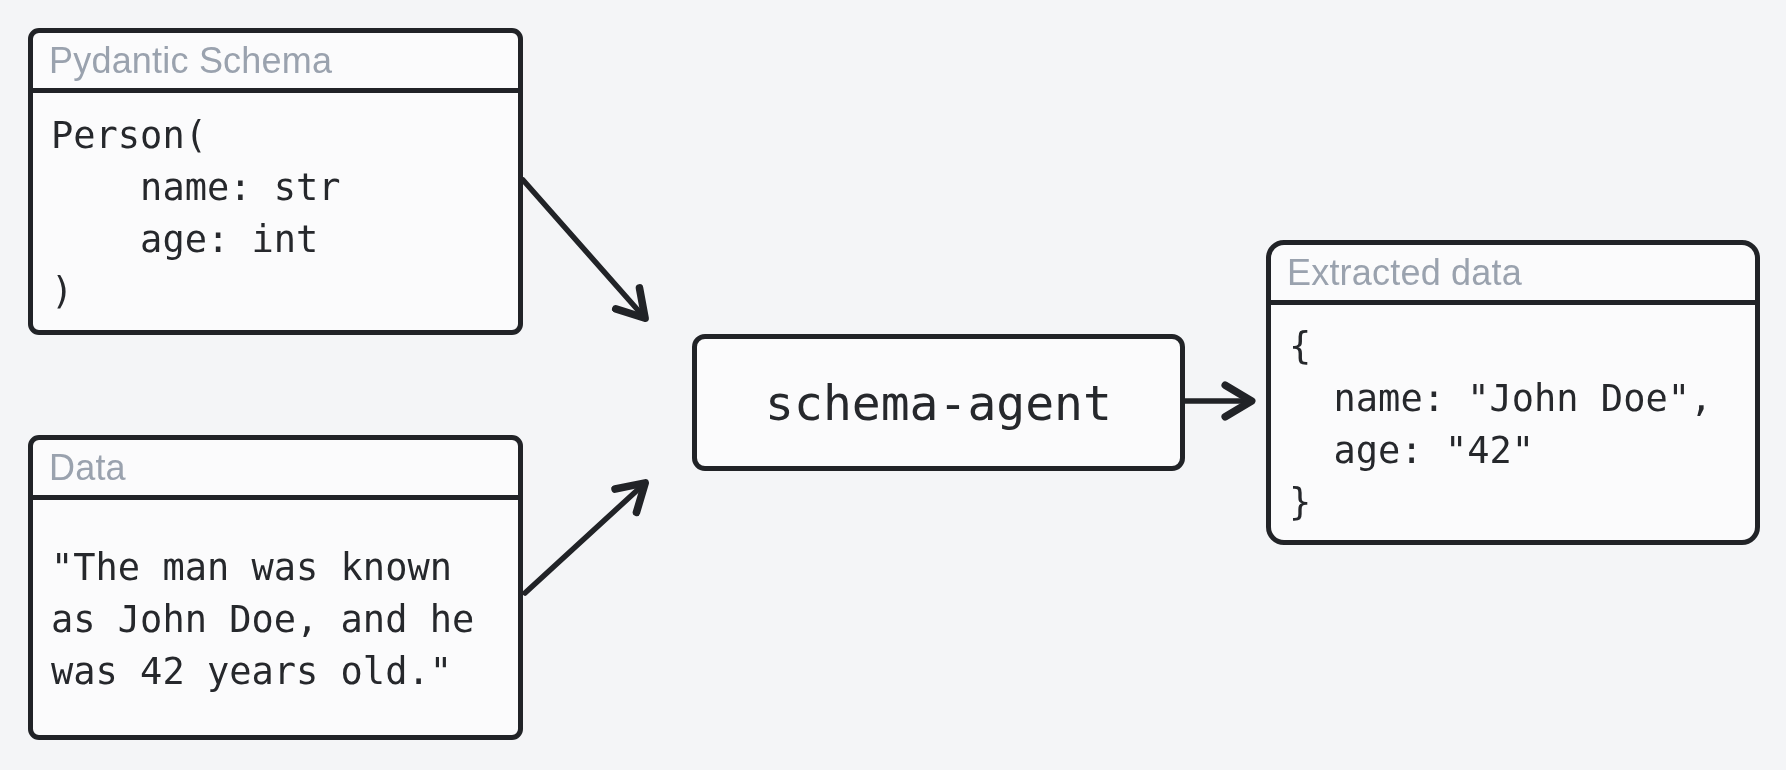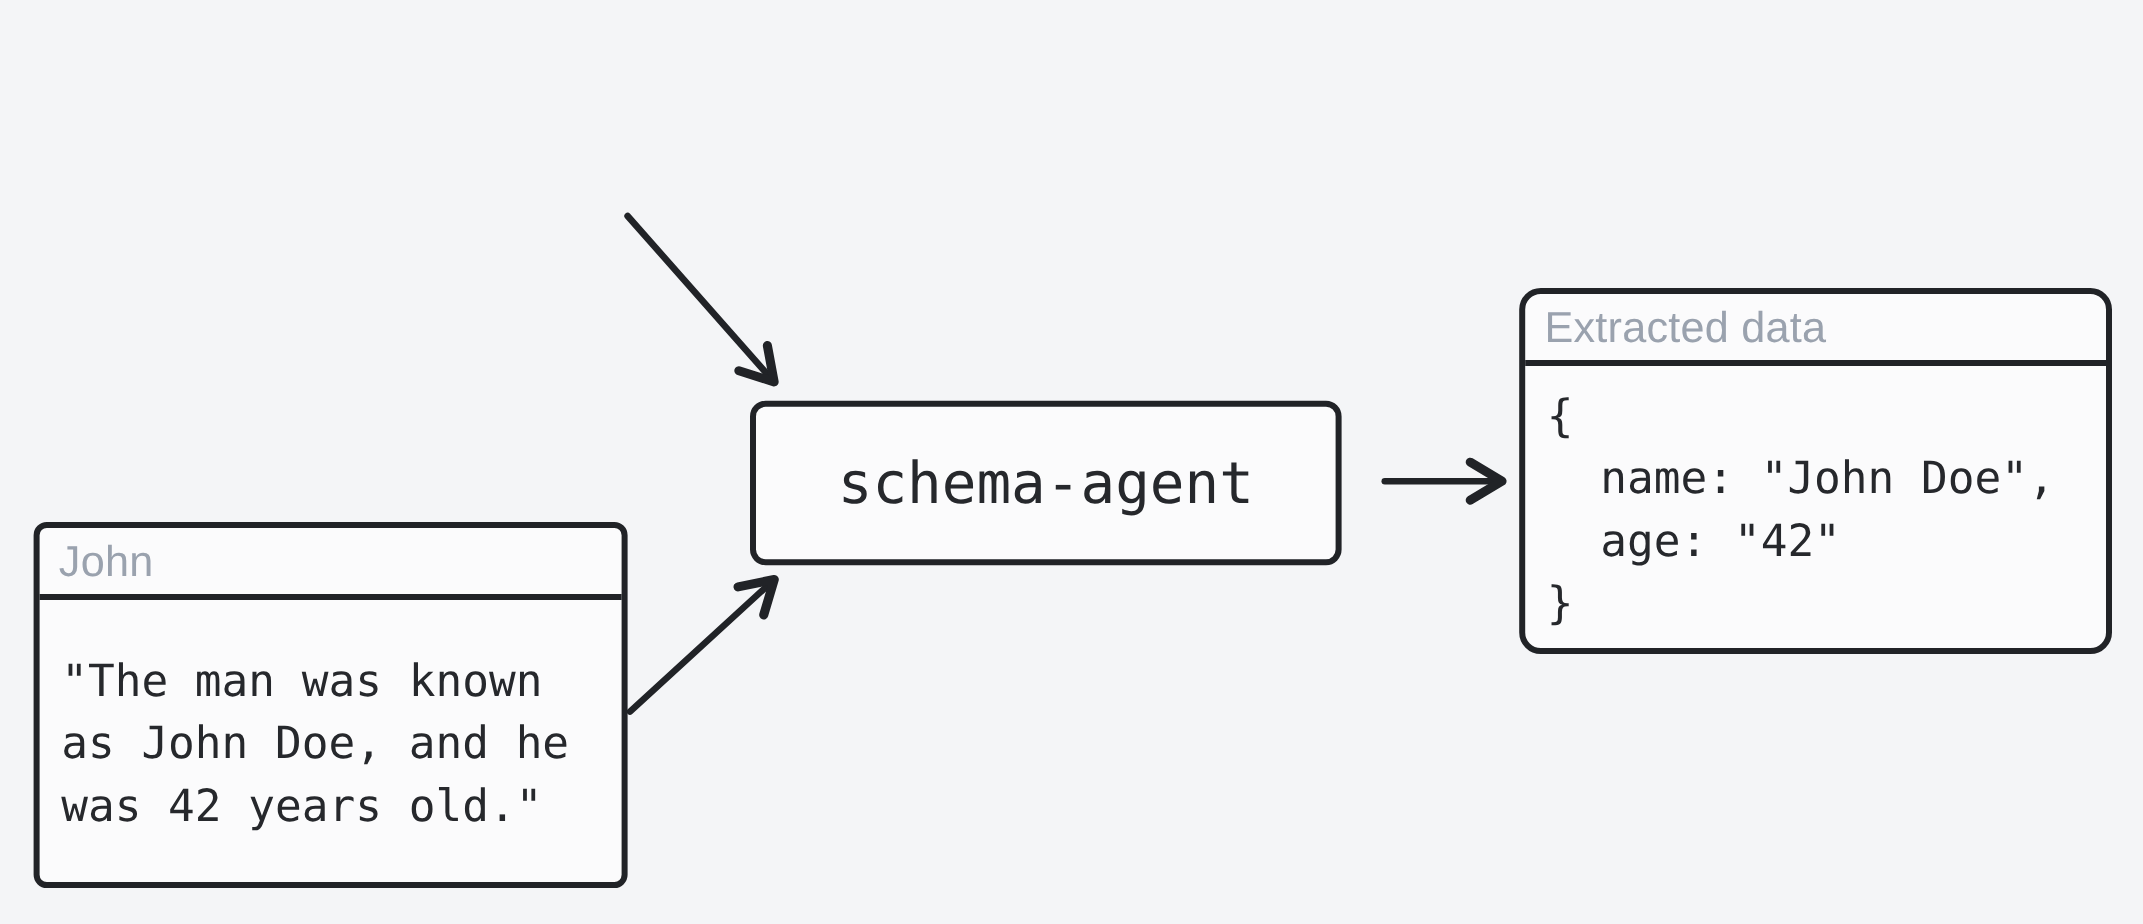--- a/index.html
+++ b/index.html
@@ -59,21 +59,21 @@
     font-family:"DejaVu Sans Mono", monospace;
     font-size:37px;
     line-height:52px;
     color:var(--txt);
     white-space:pre;
   }
   #box-schema{left:28px;top:28px;width:495px;height:307px;}
   #box-data{left:28px;top:435px;width:495px;height:305px;}
   #box-extracted{left:1266px;top:240px;width:494px;height:305px;border-radius:18px;}
   #box-agent{
-    left:625px;top:334px;width:493px;height:137px;
+    left:692px;top:334px;width:493px;height:137px;
     display:flex;align-items:center;justify-content:center;
     border-radius:13px;
   }
   #box-agent .agent-label{
     font-family:"DejaVu Sans Mono", monospace;
     font-size:48px;
     color:var(--txt);
     white-space:nowrap;
   }
 </style>
@@ -86,23 +86,32 @@
     <defs>
       <marker id="arrowhead" viewBox="0 0 12 12" refX="9.5" refY="6" markerWidth="7.2" markerHeight="7.2" orient="auto-start-reverse">
         <path d="M2,1.2 L10,6 L2,10.8" fill="none" stroke="var(--stroke)" stroke-width="2.3" stroke-linecap="round" stroke-linejoin="round"></path>
       </marker>
     </defs>
     <line x1="523" y1="180" x2="644" y2="317" stroke="var(--stroke)" stroke-width="5.5" stroke-linecap="round" marker-end="url(#arrowhead)"></line>
     <line x1="525" y1="593" x2="644" y2="484" stroke="var(--stroke)" stroke-width="5.5" stroke-linecap="round" marker-end="url(#arrowhead)"></line>
     <line x1="1154" y1="401" x2="1250" y2="401" stroke="var(--stroke)" stroke-width="5.5" stroke-linecap="round" marker-end="url(#arrowhead)"></line>
   </svg>
 
+  <div class="node" id="box-schema">
+    <div class="hdr">Pydantic Schema</div>
+    <div class="bod">
+      <pre>Person(
+    name: str
+    age: int
+)</pre>
+    </div>
+  </div>
 
   <div class="node" id="box-data">
-    <div class="hdr">John</div>
+    <div class="hdr">Data</div>
     <div class="bod">
       <pre>"The man was known
 as John Doe, and he
 was 42 years old."</pre>
     </div>
   </div>
 
   <div class="node" id="box-agent">
     <span class="agent-label">schema-agent</span>
   </div>

